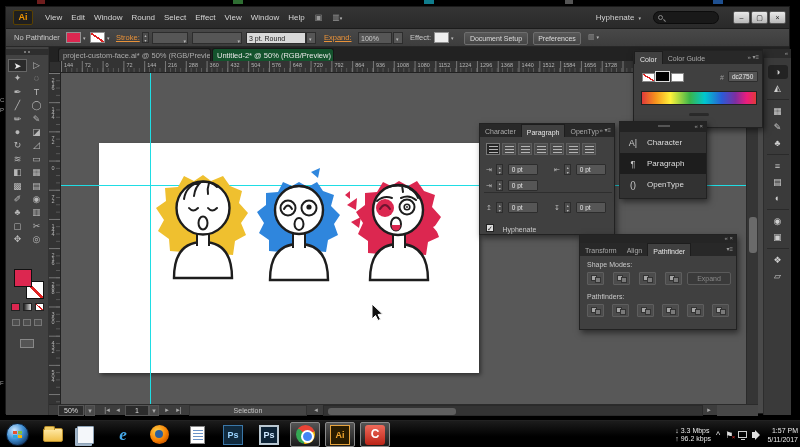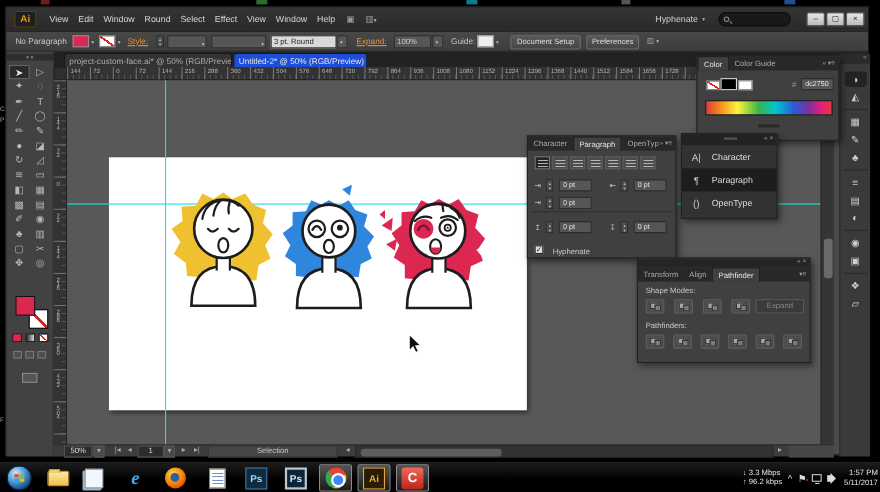--- a/index.html
+++ b/index.html
@@ -165,49 +165,49 @@
         <span class="lens"></span>
       </div>
     <div id="winbtns">
         <span class="winbtn">–</span>
         <span class="winbtn">▢</span>
         <span class="winbtn">×</span>
       </div>
   </div>
 
   <div id="controlbar">
-    <span class="cb" style="left:8px;top:4px">No Paragraph</span>
+    <span class="cb" style="left:8px;top:4px">No Pathfinder</span>
     <span class="cb swatch" style="left: 60px; background: rgb(220, 39, 80);"></span>
     <span class="cb caret" style="left:77px;top:6px">▾</span>
     <span class="cb swatch" style="left:84px;background:linear-gradient(to top right,#fff 43%,#d22 43%,#d22 55%,#fff 55%)"></span>
     <span class="cb caret" style="left:101px;top:6px">▾</span>
-    <span class="cb orange" style="left:110px;top:4px">Style:</span>
+    <span class="cb orange" style="left:110px;top:4px">Stroke:</span>
     <span class="cb stepper" style="left:136px">▴<br>▾</span>
     <span class="cb ddown" style="left:146px;width:36px">
         <span class="caret" style="position:absolute;right:1px;top:3px">▾</span>
       </span>
     <span class="cb ddown" style="left:186px;width:50px">
         <span class="caret" style="position:absolute;right:1px;top:3px">▾</span>
       </span>
     <span class="cb ddown" style="left:240px;width:60px;background:#d9d9d9;color:#222">3 pt. Round</span>
     <span class="cb ddown" style="left:300px;width:10px"><span class="caret">▾</span></span>
     <span class="cb orange" style="left:318px;top:4px">Expand:</span>
     <span class="cb ddown" style="left:352px;width:34px">100%</span>
     <span class="cb ddown" style="left:387px;width:10px"><span class="caret">▾</span></span>
-    <span class="cb" style="left:404px;top:4px">Guide:</span>
+    <span class="cb" style="left:404px;top:4px">Effect:</span>
     <span class="cb swatch" style="left:428px;background:#eee"></span>
     <span class="cb caret" style="left:445px;top:6px">▾</span>
     <span class="cb cbbtn" style="left:458px;width:64px">Document Setup</span>
     <span class="cb cbbtn" style="left:527px;width:48px">Preferences</span>
     <span class="cb" style="left:582px;top:4px;color:#9a9a9a;font-size:7px">▥ <span class="caret">▾</span></span>
   </div>
 
   <div id="tabbar">
     <div class="doctab" style="left:52px;width:153px;background:#333;color:#ababab"><span>project-custom-face.ai* @ 50% (RGB/Preview)</span></div>
-    <div class="doctab" style="left:206px;width:122px;background:#1d4ed8;color:#e6e6e6"><span>Untitled-2* @ 50% (RGB/Preview)</span></div>
+    <div class="doctab" style="left:206px;width:122px;background:#14532d;color:#e6e6e6"><span>Untitled-2* @ 50% (RGB/Preview)</span></div>
   </div>
 
   <div id="toolbar">
     <div id="toolgrip"></div>
     <div id="tools">
         <span class="tool active">➤</span>
         <span class="tool">▷</span>
         <span class="tool">✦</span>
         <span class="tool">◌</span>
         <span class="tool">✒</span>

